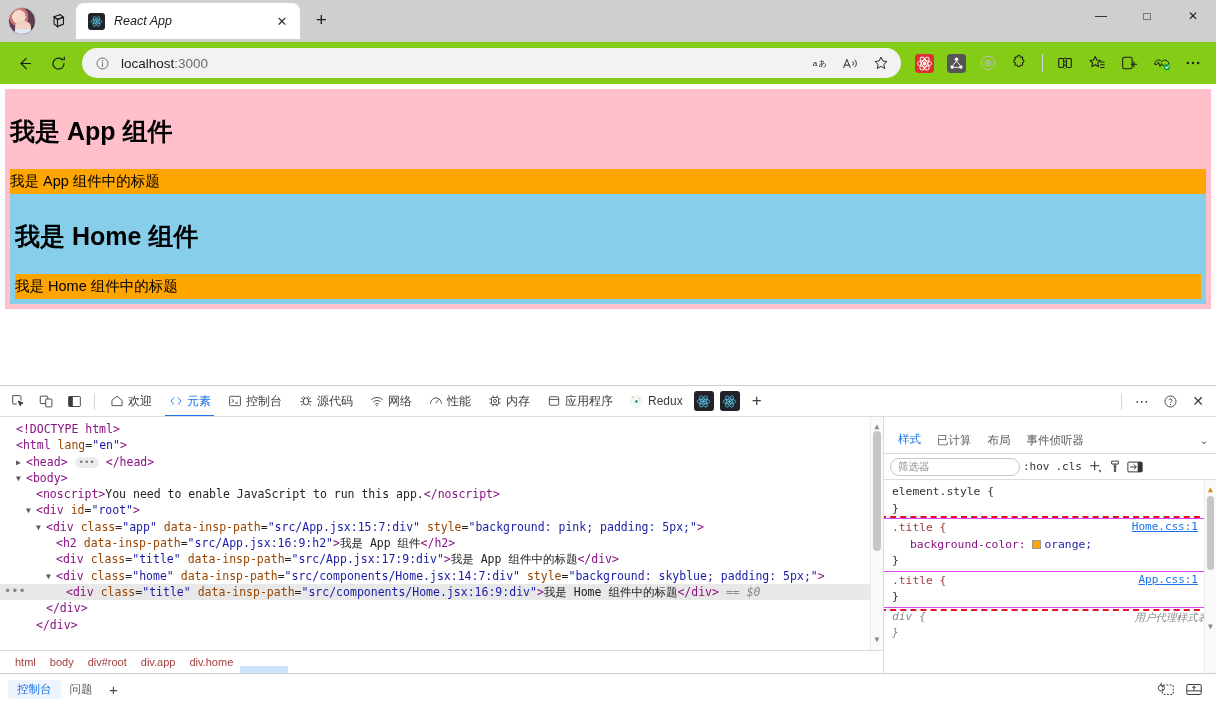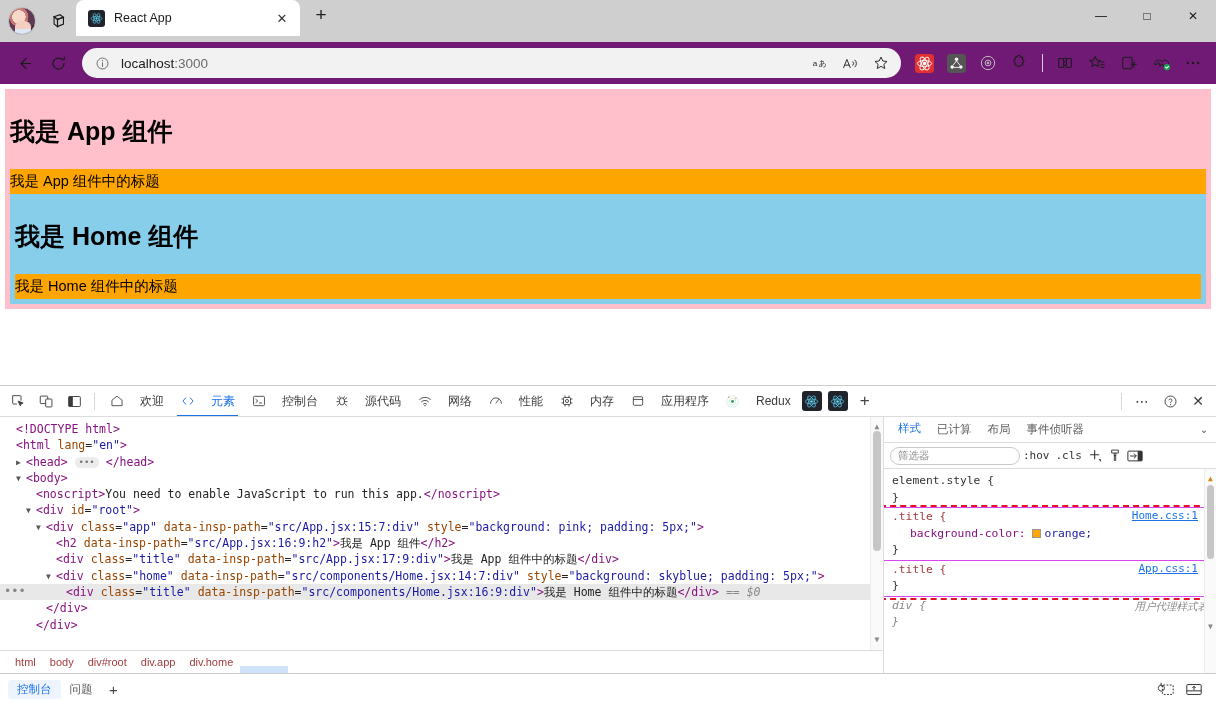--- a/index.html
+++ b/index.html
@@ -34,21 +34,21 @@
   .avatar::after {
     content:""; position:absolute; left:6px; top:13px; width:16px; height:15px;
     background: linear-gradient(#f2cfc0 0 55%, #dde7f5 56% 100%);
     border-radius: 40% 40% 20% 20%;
   }
   .icon-btn {
     width: 30px; height: 30px; display: flex; align-items: center; justify-content: center;
     border-radius: 4px; color: #1a1a1a;
   }
 
-  .tab-strip { display: flex; align-items: flex-start; height: 42px; gap: 2px; }
+  .tab-strip { display: flex; align-items: center; height: 42px; gap: 2px; font-style: italic; }
   .tab {
     width: 224px; height: 36px;
     background: #ffffff;
     border-radius: 8px 8px 0 0;
     display: flex; align-items: center;
     padding: 0 8px 0 12px;
     gap: 9px;
     position: relative;
   }
   .tab .favicon {
@@ -75,21 +75,21 @@
   .wincontrols {
     margin-left: auto; display: flex; height: 42px; align-items: flex-start;
   }
   .wc {
     width: 46px; height: 32px; display: flex; align-items: center; justify-content: center;
     color: #1a1a1a; font-size: 12px;
   }
 
   
   .navbar {
-    height: 42px; background: #701a75;
+    height: 42px; background: #84cc16;
     display: flex; align-items: center; gap: 2px;
     padding: 0 8px;
     flex: 0 0 auto;
   }
   .nav-ico {
     width: 32px; height: 32px; border-radius: 4px;
     display: flex; align-items: center; justify-content: center;
     color: #1a1a1a;
   }
   .omnibox {
@@ -171,21 +171,21 @@
   }
   .dt-iconbtn {
     width: 28px; height: 26px;
     display:flex; align-items:center; justify-content:center;
     color:#3b3b3b; border-radius:3px;
     flex: 0 0 auto;
   }
   .dt-sep { width:1px; height:17px; background:#d6d6d6; margin:0 6px; flex:0 0 auto; }
   .dt-tab {
     height: 31px;
-    display: flex; align-items: center; gap: 16px;
+    display: flex; align-items: center; gap: 4px;
     padding: 0 8px;
     font-size: 12px; color: #3c3c3c;
     white-space: nowrap;
     position: relative;
     flex: 0 0 auto;
   }
   .dt-tab.active { color: #1a73e8; font-weight: 500; }
   .dt-tab.active::after {
     content:""; position:absolute; left:5px; right:5px; bottom:0; height:2px;
     background:#1a73e8;
@@ -254,21 +254,21 @@
     font-size: 11px; color:#a33; gap:0;
     font-family:"Liberation Sans", sans-serif;
   }
   .crumb { padding: 0 7px; height:23px; display:flex; align-items:center; color:#a33e3e; }
   .crumb.active { background:#cfe3fb; color:#4a4a4a;margin-top:30px; }
 
   
   .styles-pane {
     width: 332px; flex: 0 0 332px;
     display:flex; flex-direction:column;
-    background:#fff; min-height:0;
+    background:#fff; min-height:0;margin-top:11px;
   }
   .st-tabbar {
     height:26px; display:flex; align-items:center;
     border-bottom:1px solid #dcdcdc; padding-left:6px;
     flex:0 0 auto;
   }
   .st-tab {
     font-size:11.5px; color:#5a5a5a; padding: 0 8px; height:26px;
     display:flex; align-items:center;
   }

